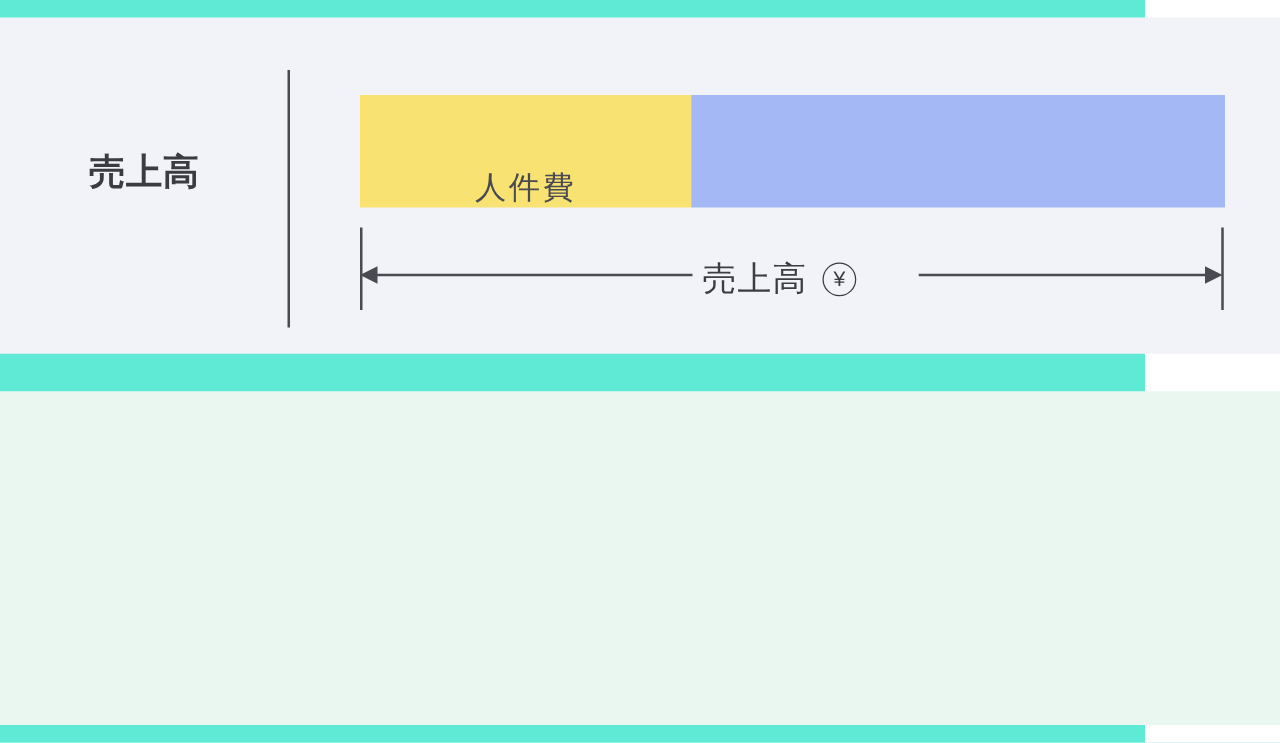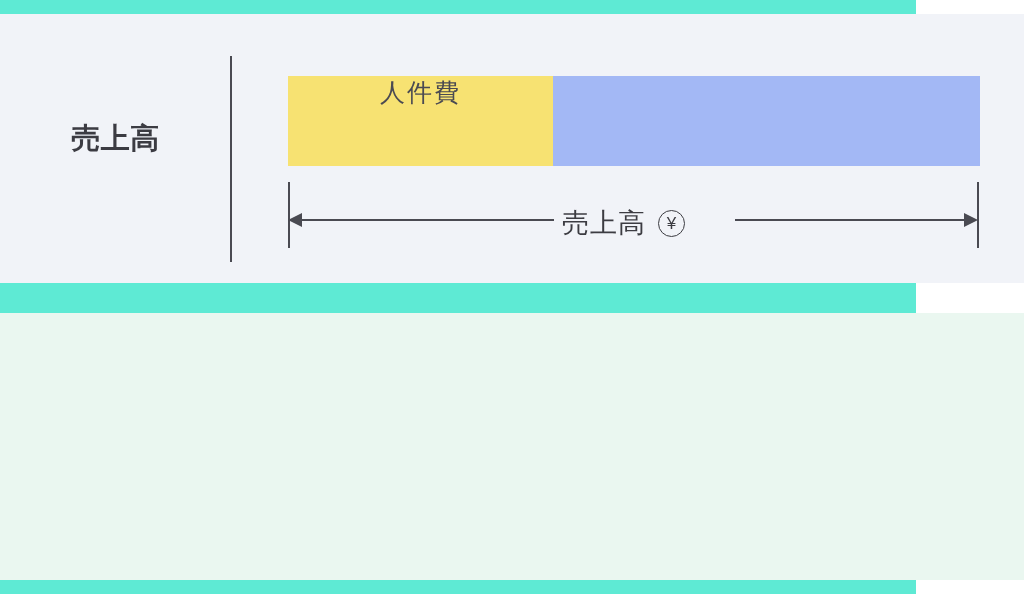--- a/index.html
+++ b/index.html
@@ -67,21 +67,21 @@
 
   
   .bar {
     position: absolute;
     height: 90px;
     box-sizing: border-box;
   }
   .bar-labor {
     background: #f7e272;
     display: flex;
-    align-items: flex-start;
+    align-items: flex-end;
     justify-content: center;
   }
   .bar-rest {
     background: #a3b8f5;
   }
   .bar-text {
     font-size: 25px;
     color: #4a4a52;
     letter-spacing: 2px;
     white-space: nowrap;

